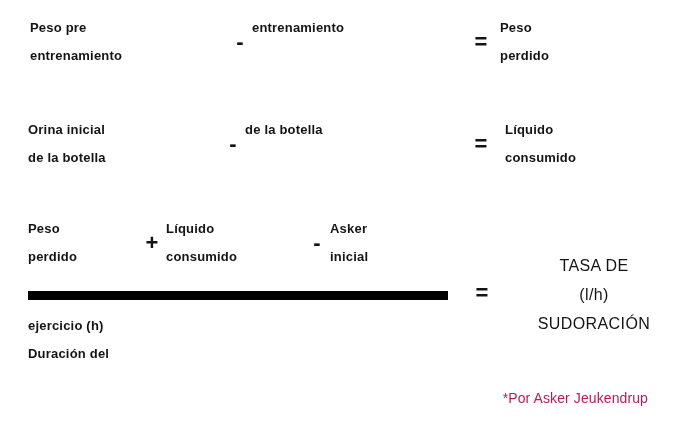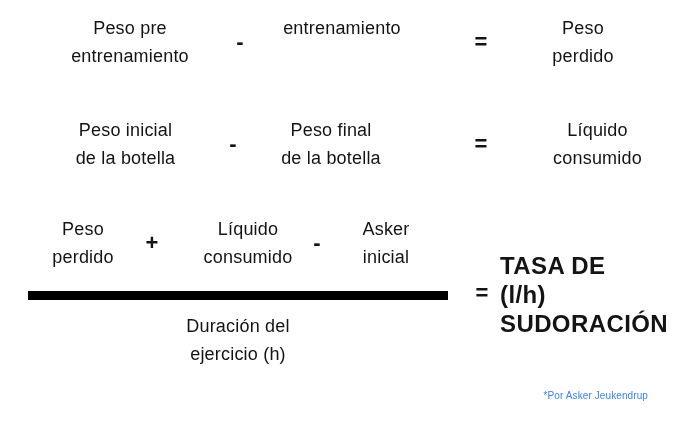--- a/index.html
+++ b/index.html
@@ -8,53 +8,54 @@
     position: relative;
     width: 690px;
     height: 422px;
     background: #ffffff;
     color: #141414;
     font-family: "Liberation Sans", sans-serif;
     overflow: hidden;
   }
   .term {
     position: absolute;
-    text-align: center;
-    font-size: 18px;
+    text-align: left;
+    font-size: 13px;
     line-height: 28px;
-    font-weight: 400;
+    font-weight: 700;
     letter-spacing: 0.2px;
   }
   .ln { display: block; }
   .op {
     position: absolute;
     display: flex;
     align-items: center;
     justify-content: center;
     font-size: 22px;
     font-weight: 700;
     letter-spacing: 0;
   }
   .bar {
     position: absolute;
     background: #000000;
   }
   .result-caps {
     position: absolute;
-    font-size: 24px;
+    text-align: center;
+    font-size: 16px;
     line-height: 29px;
-    font-weight: 700;
+    font-weight: 400;
     letter-spacing: 0.4px;
   }
   .footer {
     position: absolute;
-    font-size: 10px;
+    font-size: 14px;
     font-weight: 400;
     letter-spacing: 0.1px;
-    color: #3b82f6;
+    color: #be185d;
   }
 </style>
 </head>
 <body>
 
 <div class="canvas">
 
   <div class="term" style="left:30px; top:14px; width:200px;">
     <span class="ln">Peso pre</span>
     <span class="ln">entrenamiento</span>
@@ -63,26 +64,25 @@
   <div class="term" style="left:252px; top:14px; width:180px;">
     <span class="ln">entrenamiento</span>
   </div>
   <div class="op" style="left:466px; top:14px; width:30px; height:56px;">=</div>
   <div class="term" style="left:500px; top:14px; width:166px;">
     <span class="ln">Peso</span>
     <span class="ln">perdido</span>
   </div>
 
   <div class="term" style="left:28px; top:116px; width:195px;">
-    <span class="ln">Peso inicial</span>
+    <span class="ln">Orina inicial</span>
     <span class="ln">de la botella</span>
   </div>
   <div class="op" style="left:221px; top:116px; width:24px; height:56px;">-</div>
   <div class="term" style="left:245px; top:116px; width:172px;">
-    <span class="ln">Peso final</span>
     <span class="ln">de la botella</span>
   </div>
   <div class="op" style="left:466px; top:116px; width:30px; height:56px;">=</div>
   <div class="term" style="left:505px; top:116px; width:185px;">
     <span class="ln">Líquido</span>
     <span class="ln">consumido</span>
   </div>
 
   <div class="term" style="left:28px; top:215px; width:110px;">
     <span class="ln">Peso</span>
@@ -95,22 +95,22 @@
   </div>
   <div class="op" style="left:305px; top:215px; width:24px; height:56px;">-</div>
   <div class="term" style="left:330px; top:215px; width:112px;">
     <span class="ln">Asker</span>
     <span class="ln">inicial</span>
   </div>
 
   <div class="bar" style="left:28px; top:291px; width:420px; height:9px;"></div>
 
   <div class="term" style="left:28px; top:312px; width:420px;">
+    <span class="ln">ejercicio (h)</span>
     <span class="ln">Duración del</span>
-    <span class="ln">ejercicio (h)</span>
   </div>
 
   <div class="op" style="left:466px; top:265px; width:32px; height:56px;">=</div>
   <div class="result-caps" style="left:500px; top:251px; width:188px;">
     <span class="ln">TASA DE</span>
     <span class="ln">(l/h)</span>
     <span class="ln">SUDORACIÓN</span>
   </div>
 
   <div class="footer" style="right:42px; top:390px;">*Por Asker Jeukendrup</div>

